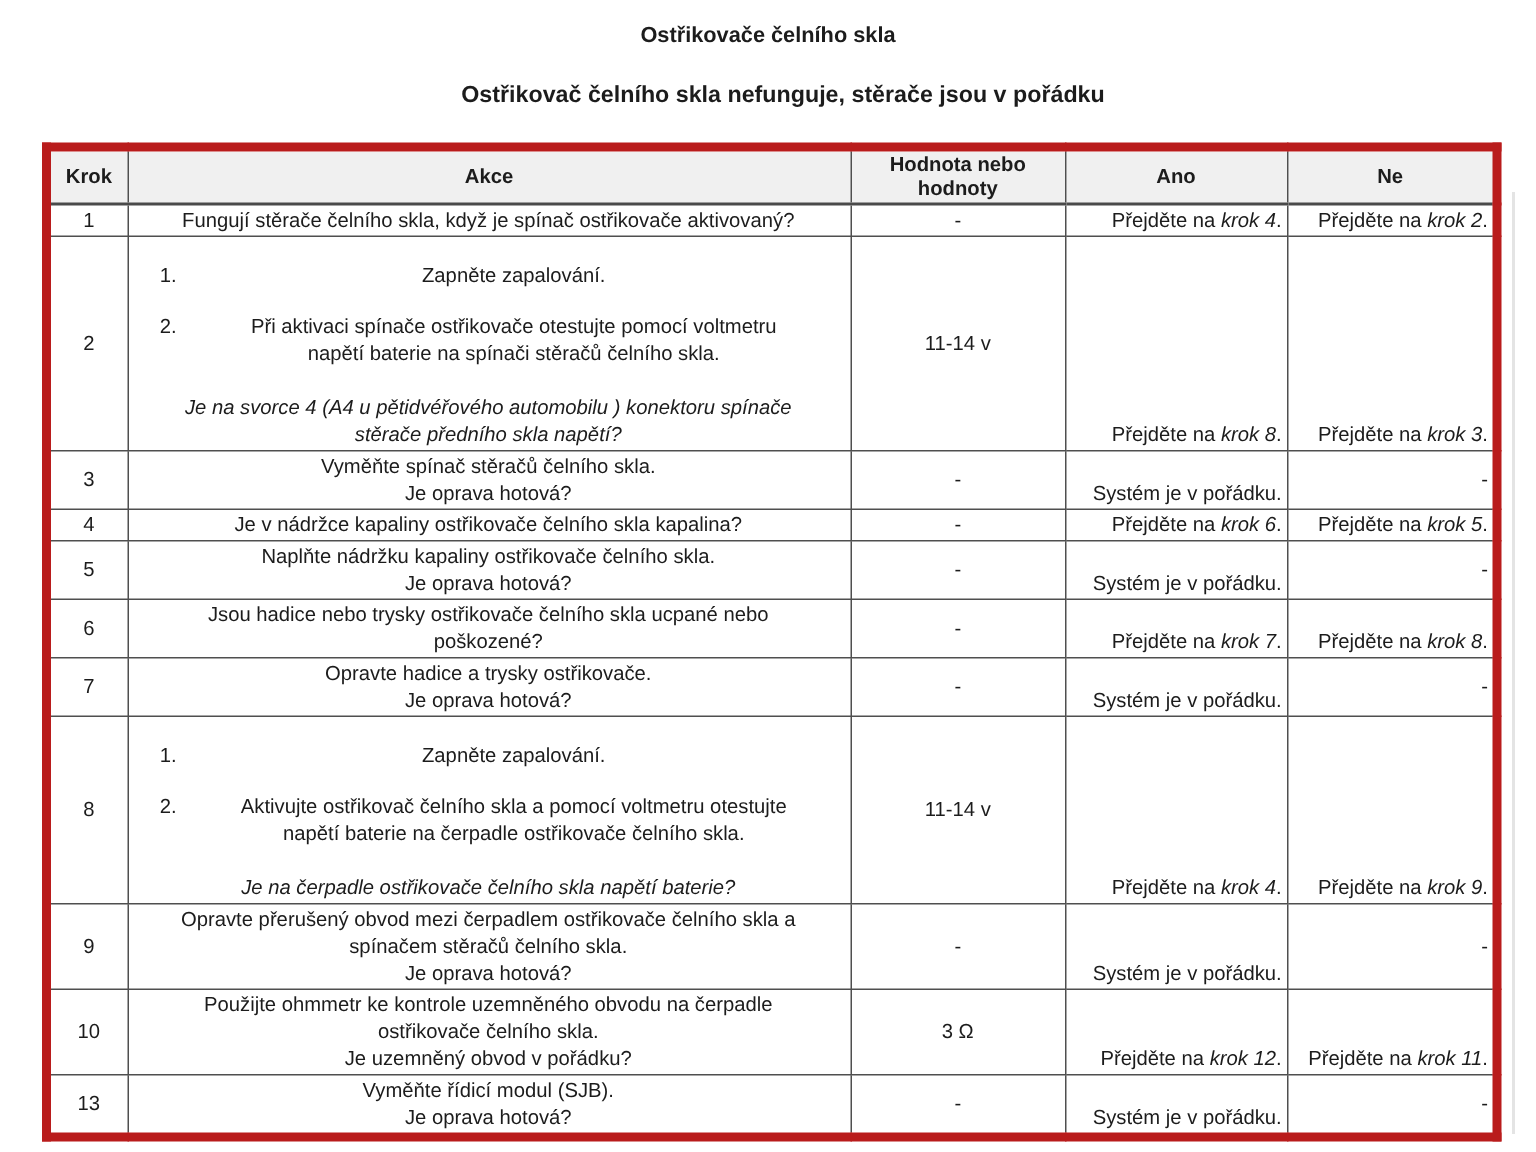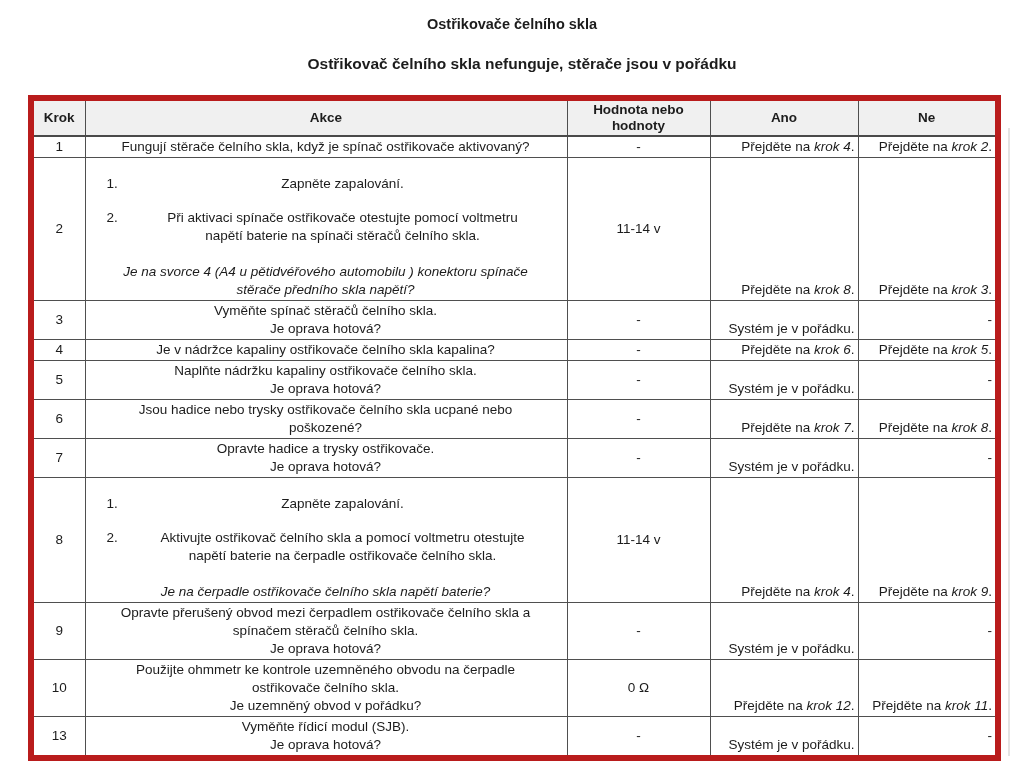--- a/index.html
+++ b/index.html
@@ -180,21 +180,21 @@
           <td class="c-val">-</td>
           <td class="c-nav v-bottom">Systém je v pořádku.</td>
           <td class="c-nav v-mid">-</td>
         </tr>
         <tr>
           <td class="c-krok">10</td>
           <td class="c-akce">
             <div>Použijte ohmmetr ke kontrole uzemněného obvodu na čerpadle<br>ostřikovače čelního skla.</div>
             <div>Je uzemněný obvod v pořádku?</div>
           </td>
-          <td class="c-val">0 Ω</td>
+          <td class="c-val">3 Ω</td>
           <td class="c-nav v-bottom">Přejděte na <i class="step-ref">krok 12</i>.</td>
           <td class="c-nav v-bottom">Přejděte na <i class="step-ref">krok 11</i>.</td>
         </tr>
         <tr>
           <td class="c-krok">13</td>
           <td class="c-akce">
             <div>Vyměňte řídicí modul (SJB).</div>
             <div>Je oprava hotová?</div>
           </td>
           <td class="c-val">-</td>

